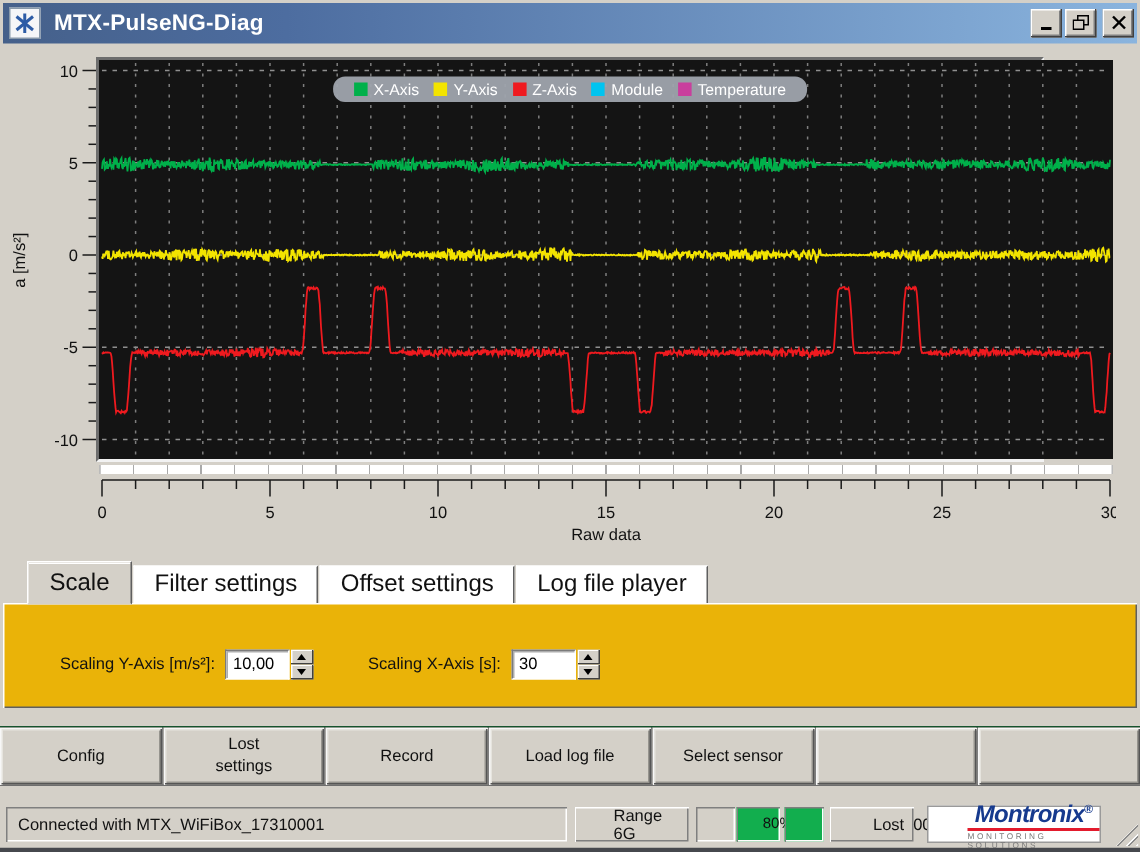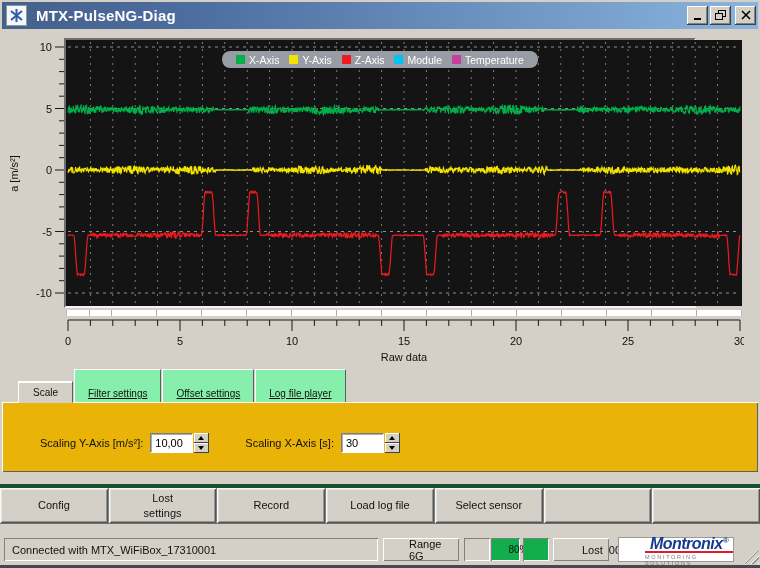--- a/index.html
+++ b/index.html
@@ -37,41 +37,41 @@
             transform:rotate(-90deg); font-size:11px; color:#111; }
   .yticks { position:absolute; left:34px; top:11px; }
   .plot-scrollbar { position:absolute; left:66px; top:281px; width:676px; height:6px; background:#ffffff;
             border-left:1px solid #bbb; border-right:1px solid #bbb;
             background-image:repeating-linear-gradient(to right, transparent 0 21.6px, #a9a9a9 21.6px 22.5px); }
   .xaxis { position:absolute; left:64px; top:289px; }
   .xlabel { position:absolute; left:64px; top:322px; width:680px; text-align:center; font-size:11px; color:#111; }
 
   
   .tabs { position:absolute; top:381px; left:2px; right:2px; height:22px; display:flex; align-items:flex-end; padding-left:16px; }
-  .tab { font-size:10px; color:#111; background:#d4d0c8; padding:4px 13px 3px 13px; margin-right:1px;
+  .tab { font-size:16px; color:#111; background:#d4d0c8; padding:4px 13px 3px 13px; margin-right:1px;
          border:1px solid; border-color:#ffffff #5f5f5f transparent #ffffff; position:relative; }
   .tab.active { z-index:3; padding:5px 14px 4px 14px; box-shadow:inset 0 1px 0 #fff; }
-  .tab:not(.active){ margin-bottom:0; padding-top:18px; background:#86efac;text-decoration:underline; }
+  .tab:not(.active){ margin-bottom:0; padding-top:3px; background:#ffffff; }
   .tab-panel { position:absolute; top:402px; left:2px; right:2px; height:70px; background:#eab308;
                box-shadow: inset 1px 1px 0 #ffffff, inset -1px -1px 0 #5f5f5f; z-index:1; }
   .scale-row { position:absolute; top:31px; left:38px; display:flex; align-items:center; font-size:11px; color:#111; }
   .scale-row .lbl2 { margin-left:36px; }
   .spin { display:flex; height:20px; margin-left:7px; }
   .spin input { width:43px; height:20px; background:#fff; border:1px solid; border-color:#7b7b7b #fff #fff #7b7b7b;
                 box-shadow:inset 1px 1px 0 #adadad; font-size:11px; font-family:inherit; padding:0 4px; }
   .spin .arrows { display:flex; flex-direction:column; width:15px; margin-left:1px; }
   .spin .arrows .sbtn { flex:1; background:#d4d0c8; position:relative;
         box-shadow: inset -1px -1px 0 #404040, inset 1px 1px 0 #ffffff; }
   .sbtn::after { content:""; position:absolute; left:4px; }
   .sbtn.up::after { top:3px; border-left:3px solid transparent; border-right:3px solid transparent; border-bottom:4px solid #000; }
   .sbtn.down::after { top:3px; border-left:3px solid transparent; border-right:3px solid transparent; border-top:4px solid #000; }
 
   
   .btn-row { position:absolute; top:484px; left:0; right:0; height:40px; display:flex;
-             background:#7f7f7f; gap:1px; border-top:4px solid #14532d; border-bottom:1px solid #6e6e6e; }
+             background:#7f7f7f; gap:1px; border-top:1px solid #14532d; border-bottom:1px solid #6e6e6e; }
   .action-btn { flex:1; background:#d4d0c8; border:none; font-family:inherit; font-size:11px; color:#111;
                 display:flex; flex-direction:column; align-items:center; justify-content:center; line-height:1.35;
                 box-shadow: inset 1px 1px 0 #f7f7f7, inset -1px -1px 0 #555555, inset 2px 2px 0 #e6e4de, inset -2px -2px 0 #96948e; }
 
   
   .statusbar { position:absolute; top:535px; left:0; right:0; height:30px; background:#d4d0c8; }
   .panel { position:absolute; top:3px; height:23px; font-size:11px; color:#111; display:flex; align-items:center;padding-left:26px; }
   .sunken { box-shadow: inset 1px 1px 0 #7f7f7f, inset -1px -1px 0 #ffffff; }
   .raised { box-shadow: inset 1px 1px 0 #ffffff, inset -1px -1px 0 #7f7f7f; }
   .p-conn { left:4px; width:374px; padding-left:8px; }

